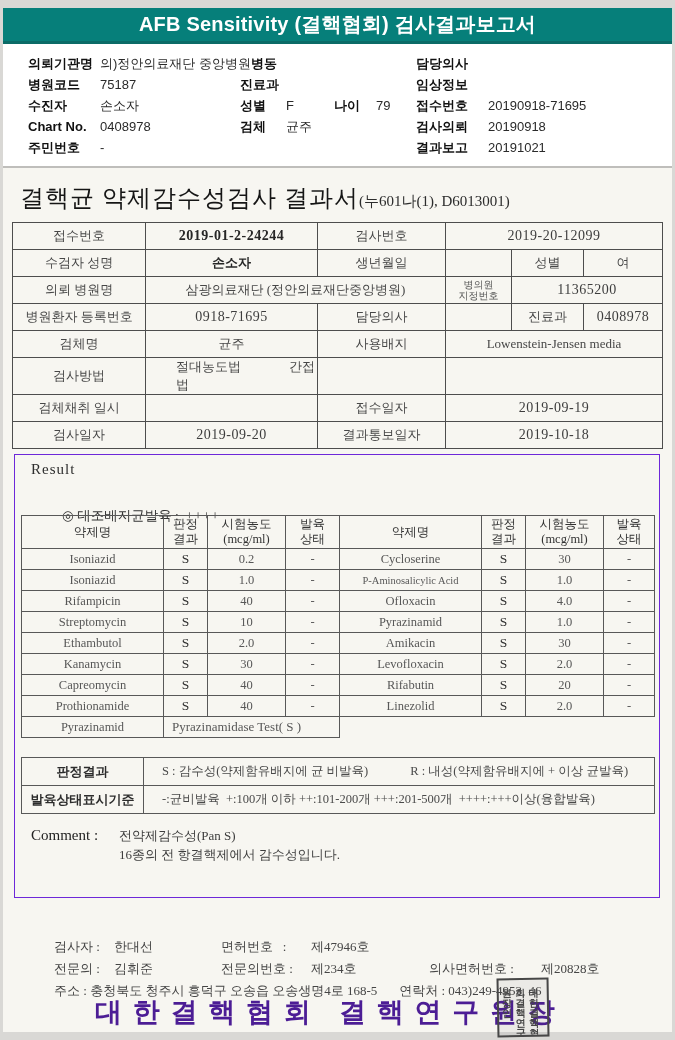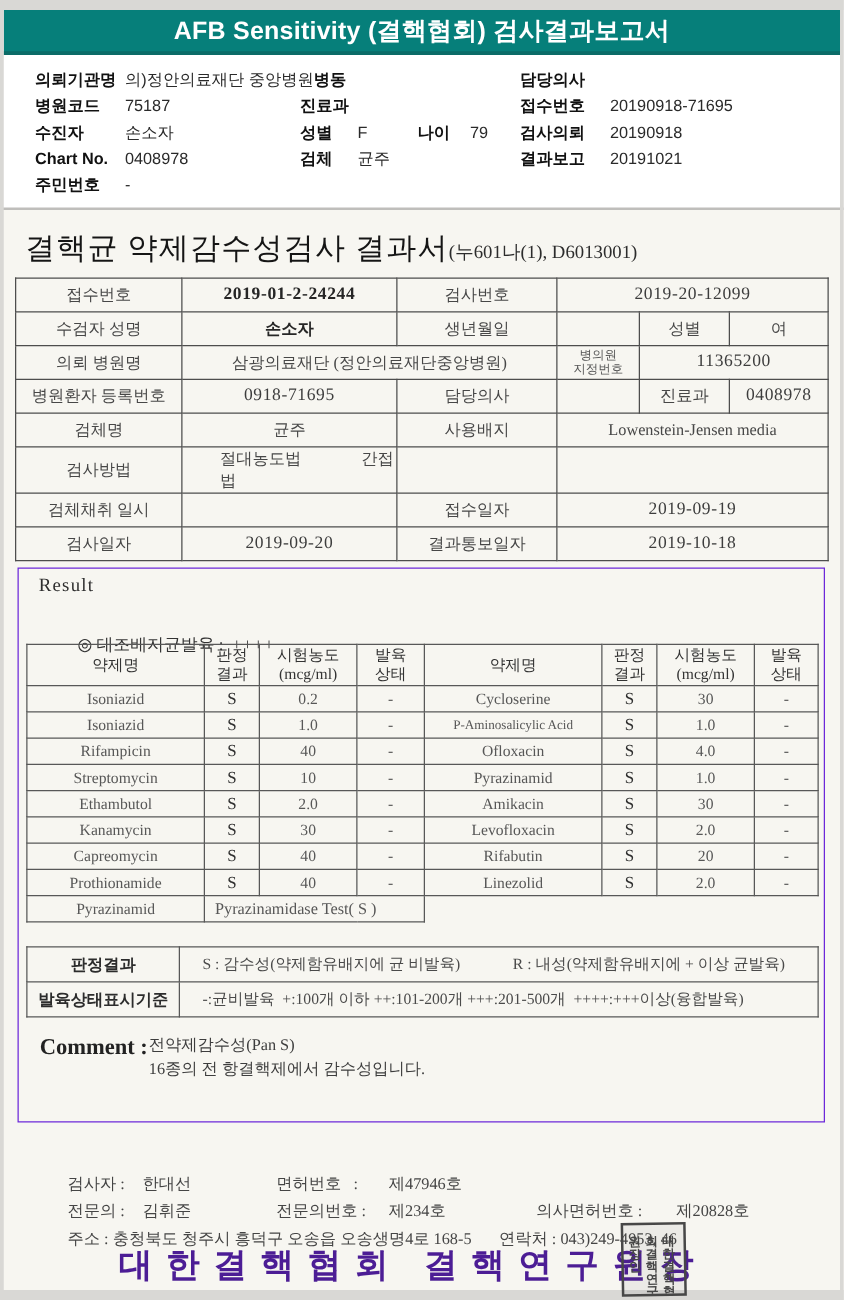--- a/index.html
+++ b/index.html
@@ -57,21 +57,21 @@
   .drug-table td.note{text-align:left;padding-left:8px;font-size:13px;}
   .drug-table td.nob{border:none;}
 
   .legend-table{position:absolute;left:6px;top:302px;width:633px;font-size:12.5px;}
   .legend-table td{border:1px solid #585858;height:27px;padding:0 2px;overflow:hidden;}
   .legend-table td.lab{text-align:center;font-weight:bold;color:#2c2c2c;font-size:13px;}
   .legend-table td.txt{text-align:left;padding-left:18px;color:#4a4a4a;white-space:pre;}
   .legend-table td.txt .r-part{margin-left:42px;}
 
   .comment{position:absolute;left:16px;top:372px;display:flex;}
-  .comment-label{font-size:18px;font-weight:bold;color:#222;width:88px;white-space:pre;text-align:center;}
+  .comment-label{font-size:15px;font-weight:normal;color:#222;width:88px;white-space:pre;}
   .comment-lines{font-size:13px;color:#3d3d3d;line-height:1.45;}
 
   .footer{position:absolute;left:28px;top:754px;font-size:13px;color:#454545;}
   .f-line{height:22px;white-space:pre;}
   .f-line span{display:inline-block;white-space:pre;}
   .fw60{width:60px;} .fw105{width:107px;} .fw90{width:90px;} .fw118{width:118px;} .fw112{width:112px;}
   .addr-gap{margin-left:22px;}
 
   .org-line{position:absolute;left:95px;top:826px;font-size:27px;font-weight:bold;color:#4c1d95;
             letter-spacing:2px;white-space:pre;}
@@ -127,20 +127,24 @@
       </div>
       <div class="lis-row">
         <span class="lis-label w46">검체</span>
         <span class="lis-val">균주</span>
       </div>
     </div>
 
     <div class="lis-col" style="left:413px;top:6px;">
       <div class="lis-row">
         <span class="lis-label w72">담당의사</span>
+        <span class="lis-val"></span>
+      </div>
+      <div class="lis-row">
+        <span class="lis-label w72">임상정보</span>
         <span class="lis-val"></span>
       </div>
       <div class="lis-row">
         <span class="lis-label w72">접수번호</span>
         <span class="lis-val">20190918-71695</span>
       </div>
       <div class="lis-row">
         <span class="lis-label w72">검사의뢰</span>
         <span class="lis-val">20190918</span>
       </div>

